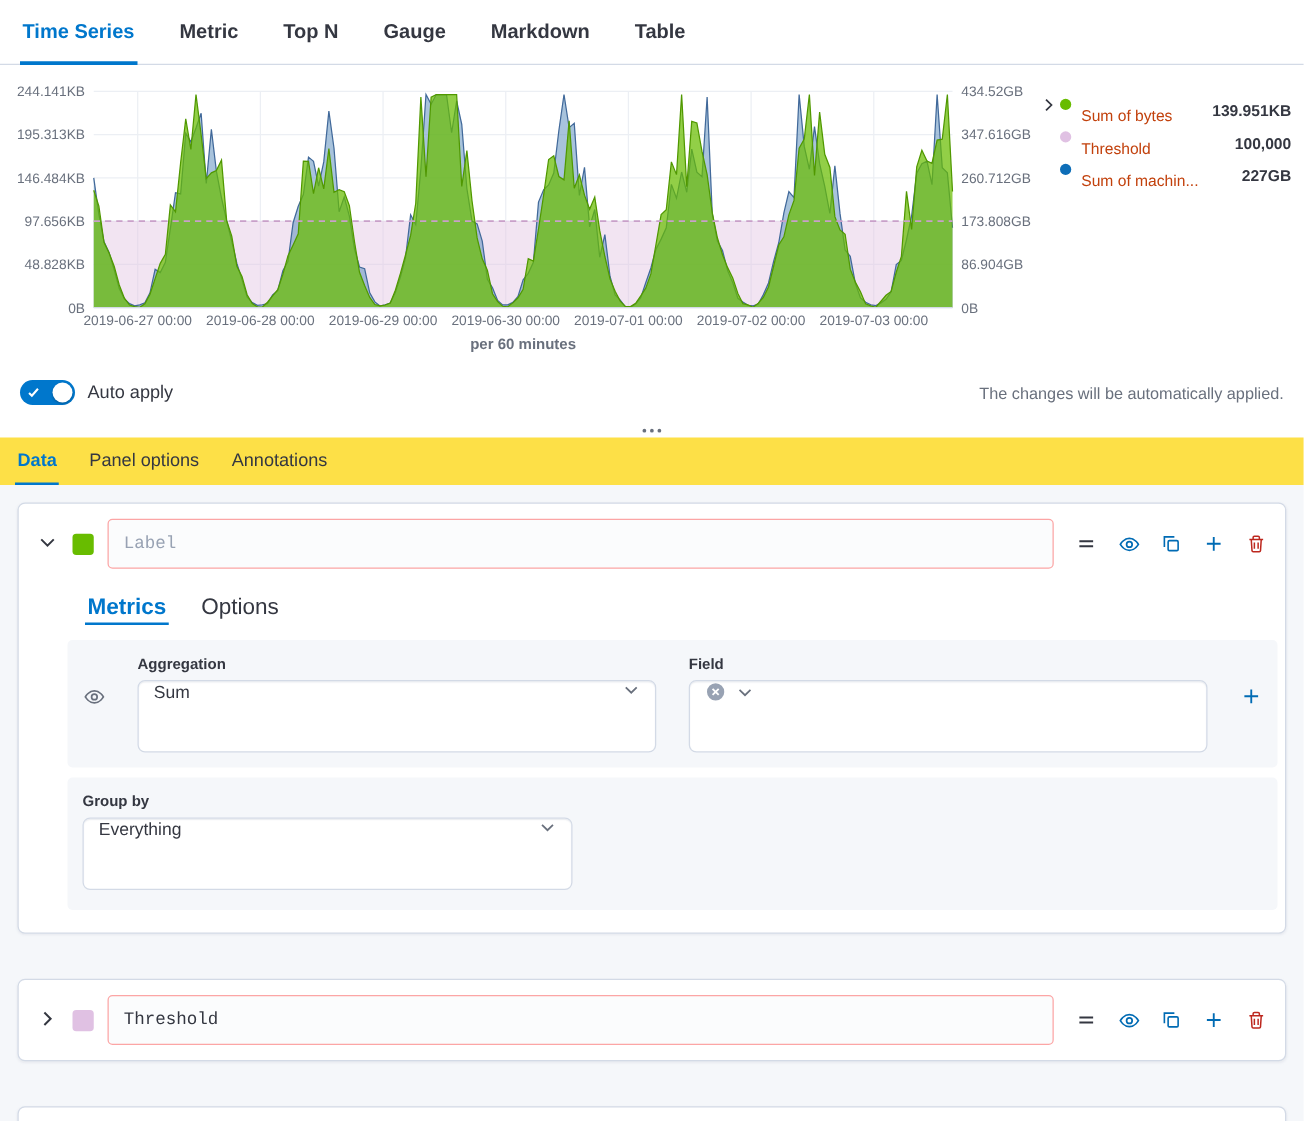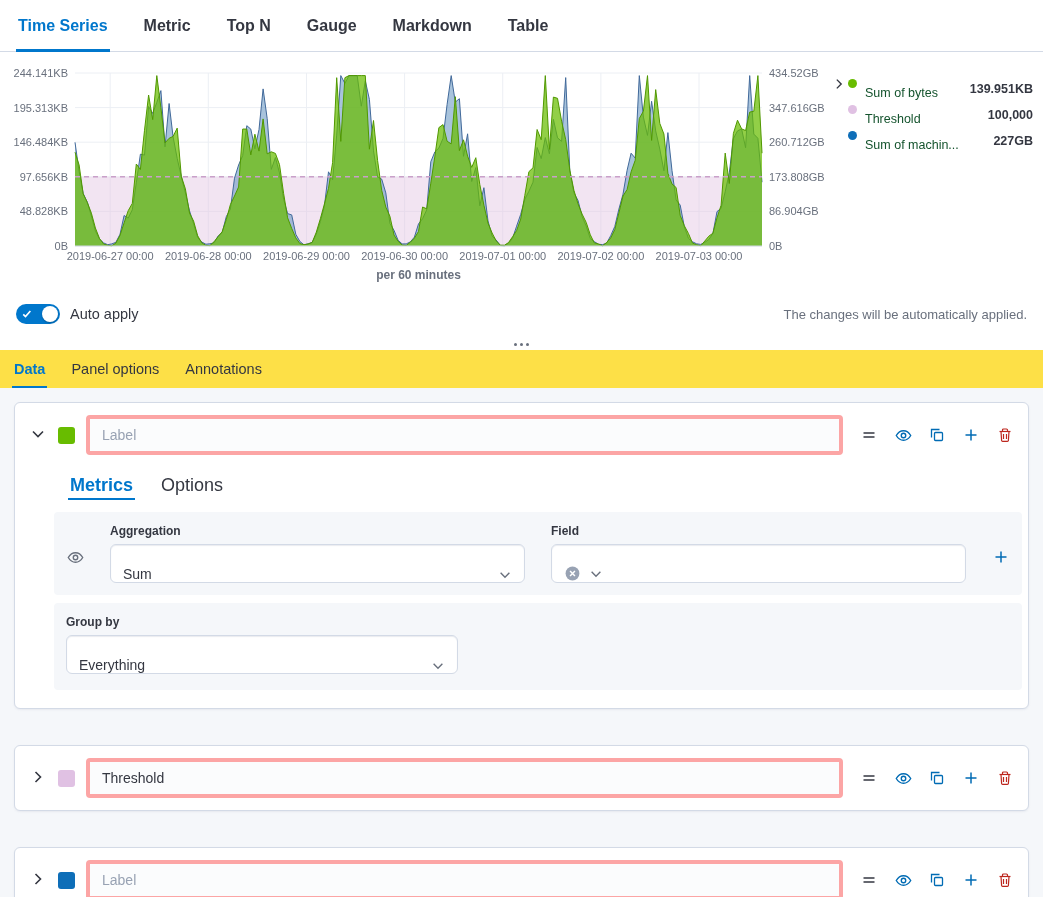--- a/index.html
+++ b/index.html
@@ -13,21 +13,21 @@
 
   
   .chart-row { display:flex; padding-top:10px; }
   .chart-svg { flex:none; }
   .tick { fill:#69707D; font-size:11px; font-family:"Liberation Sans",sans-serif; }
   .xlab { fill:#69707D; font-size:12px; font-weight:700; font-family:"Liberation Sans",sans-serif; }
   .legend-collapse { margin-top:14px; width:18px; height:18px; border:none; background:none; color:#343741; cursor:pointer; flex:none; }
   .legend { flex:1; margin-top:8px; padding-right:10px; }
   .legend-row { display:flex; align-items:center; height:26px; cursor:pointer; }
   .legend-dot { width:9px; height:9px; border-radius:50%; flex:none; margin-right:8px; }
-  .legend-label { font-size:12.5px; color:#14532d; flex:1; white-space:nowrap; overflow:hidden;margin-top:20px; }
+  .legend-label { font-size:12.5px; color:#c2410c; flex:1; white-space:nowrap; overflow:hidden;margin-top:20px; }
   .legend-value { font-size:12.5px; font-weight:700; color:#343741; margin-left:8px;margin-top:12px; }
 
   
   .autoapply { height:48px; display:flex; align-items:center; justify-content:space-between; padding:0 16px; }
   .aa-left { display:flex; align-items:center; gap:10px; }
   .switch { position:relative; width:44px; height:20px; border-radius:10px; background:#0077CC; cursor:pointer; flex:none; }
   .switch .knob { position:absolute; top:2px; right:2px; width:16px; height:16px; border-radius:50%; background:#fff; box-shadow:0 1px 2px rgba(0,0,0,.25); }
   .switch svg { position:absolute; left:5px; top:4px; }
   .aa-label { font-size:14.5px; color:#343741; }
   .aa-hint { font-size:13px; color:#69707D; }
@@ -41,36 +41,36 @@
   .etab { display:flex; align-items:center; margin-right:22px; font-size:14.5px; color:#343741; cursor:pointer; position:relative; padding:0 2px; }
   .etab.active { color:#0077CC; font-weight:600; }
   .etab.active::after { content:""; position:absolute; left:0; right:0; bottom:0; height:2px; background:#0077CC; }
 
   
   .editor-body { background:#F5F7FA; padding:14px 14px 18px; min-height:495px; }
   .series-card { background:#fff; border:1px solid #D3DAE6; border-radius:6px; box-shadow:0 1px 2px rgba(152,162,179,.15); margin-bottom:36px; }
   .series-head { display:flex; align-items:center; padding:12px 14px; gap:11px; }
   .chev-btn { width:18px; height:18px; border:none; background:none; color:#343741; cursor:pointer; flex:none; padding:0; }
   .swatch { width:17px; height:17px; border-radius:3px; flex:none; cursor:pointer; }
-  .series-input { flex:1; height:40px; border:4px solid #fca5a5; border-radius:4px; background:#fbfcfd; padding:0 12px; font-size:14px; color:#343741; font-family:Liberation Sans, sans-serif; }
+  .series-input { flex:1; height:40px; border:1px solid #fca5a5; border-radius:4px; background:#fbfcfd; padding:0 12px; font-size:14px; color:#343741; font-family:Liberation Mono, monospace; }
   .series-input::placeholder { color:#98A2B3; }
   .head-icons { display:flex; align-items:center; gap:16px; flex:none; padding-left:6px; }
   .ibtn { width:18px; height:18px; border:none; background:none; padding:0; cursor:pointer; display:flex; align-items:center; justify-content:center; }
   .c-dark { color:#343741; } .c-blue { color:#006BB4; } .c-red { color:#BD271E; } .c-sub { color:#69707D; }
 
   .sub-tabs { display:flex; margin-left:53px; margin-top:2px; }
   .stab { margin-right:24px; padding:6px 2px 10px; font-size:18px; color:#343741; cursor:pointer; position:relative; }
   .stab.active { color:#0077CC; font-weight:600; }
   .stab.active::after { content:""; position:absolute; left:0; right:0; bottom:6px; height:2px; background:#0077CC; }
 
   .inner-panel { background:#F5F7FA; border-radius:4px; margin:6px 6px 8px 39px; padding:12px; }
   .metric-row { display:flex; align-items:flex-start; gap:26px; }
   .mcol { flex:1; }
   .flabel { font-size:12px; font-weight:700; color:#343741; margin-bottom:6px; display:block; }
-  .select { height:39px; background:#fff; border:1px solid #D3DAE6; border-radius:6px; display:flex; align-items:flex-end; padding:0 12px; font-size:14px; color:#343741; cursor:pointer; box-shadow:0 1px 1px rgba(152,162,179,.2) inset; }
+  .select { height:58px; background:#fff; border:1px solid #D3DAE6; border-radius:6px; display:flex; align-items:flex-start; padding:0 12px; font-size:14px; color:#343741; cursor:pointer; box-shadow:0 1px 1px rgba(152,162,179,.2) inset; }
   .select .sel-text { flex:1; }
   .select .tail { display:flex; align-items:center; gap:8px; }
   .groupby-select { width:392px; }
   .panel-eye { margin-top:24px; }
   .panel-plus { margin-top:24px; }
   .last-card { margin-bottom:0; }
 </style>
 </head>
 <body>
 

